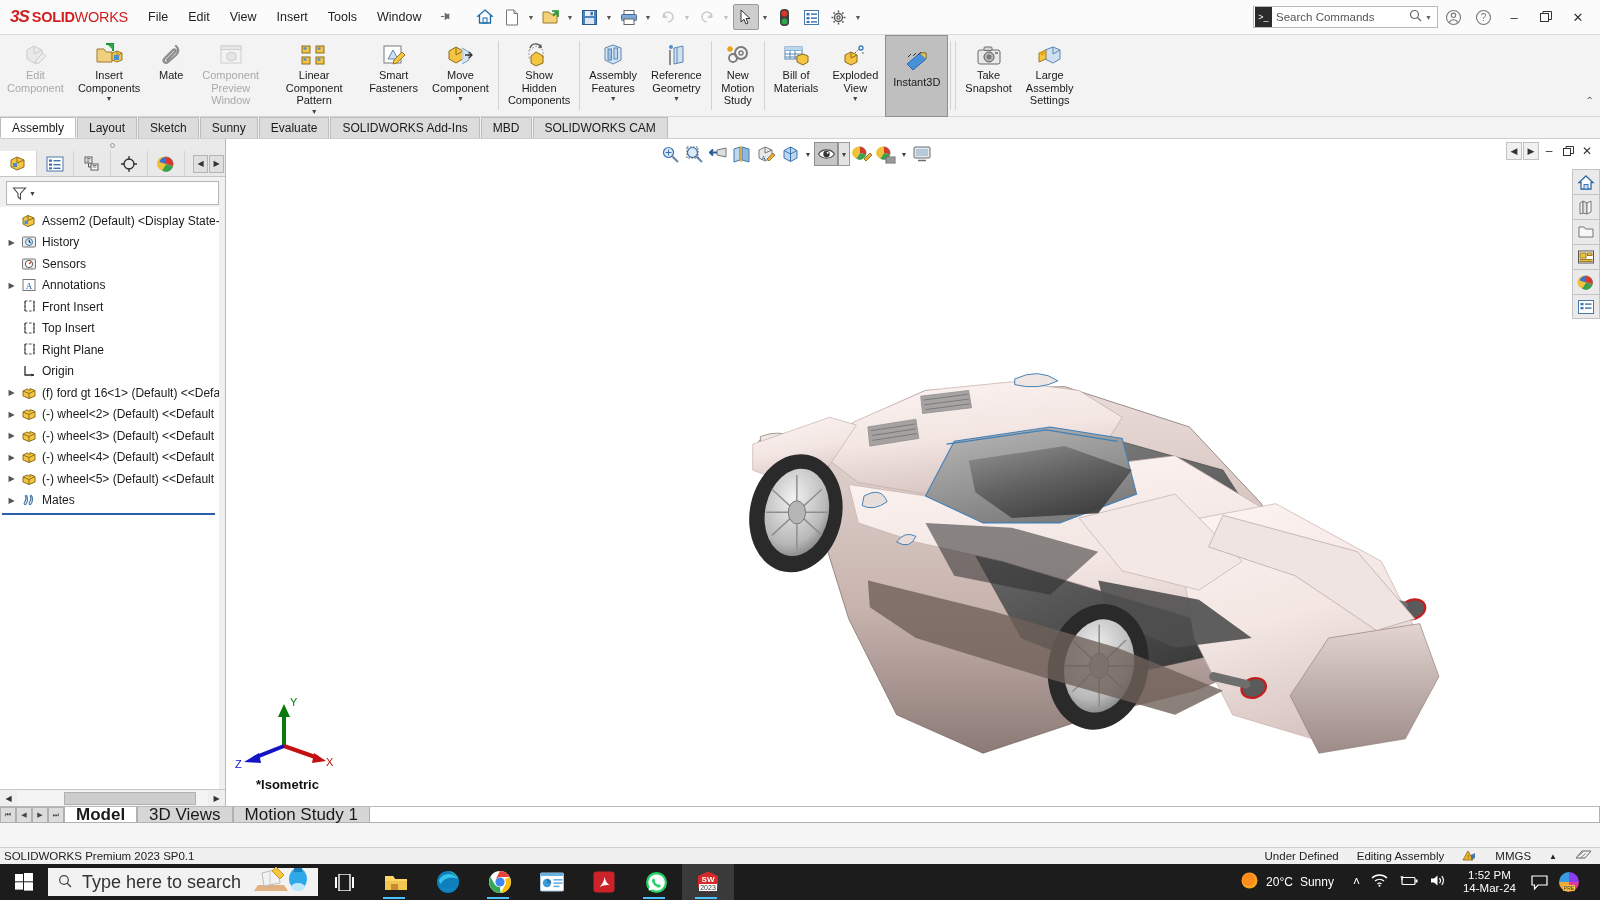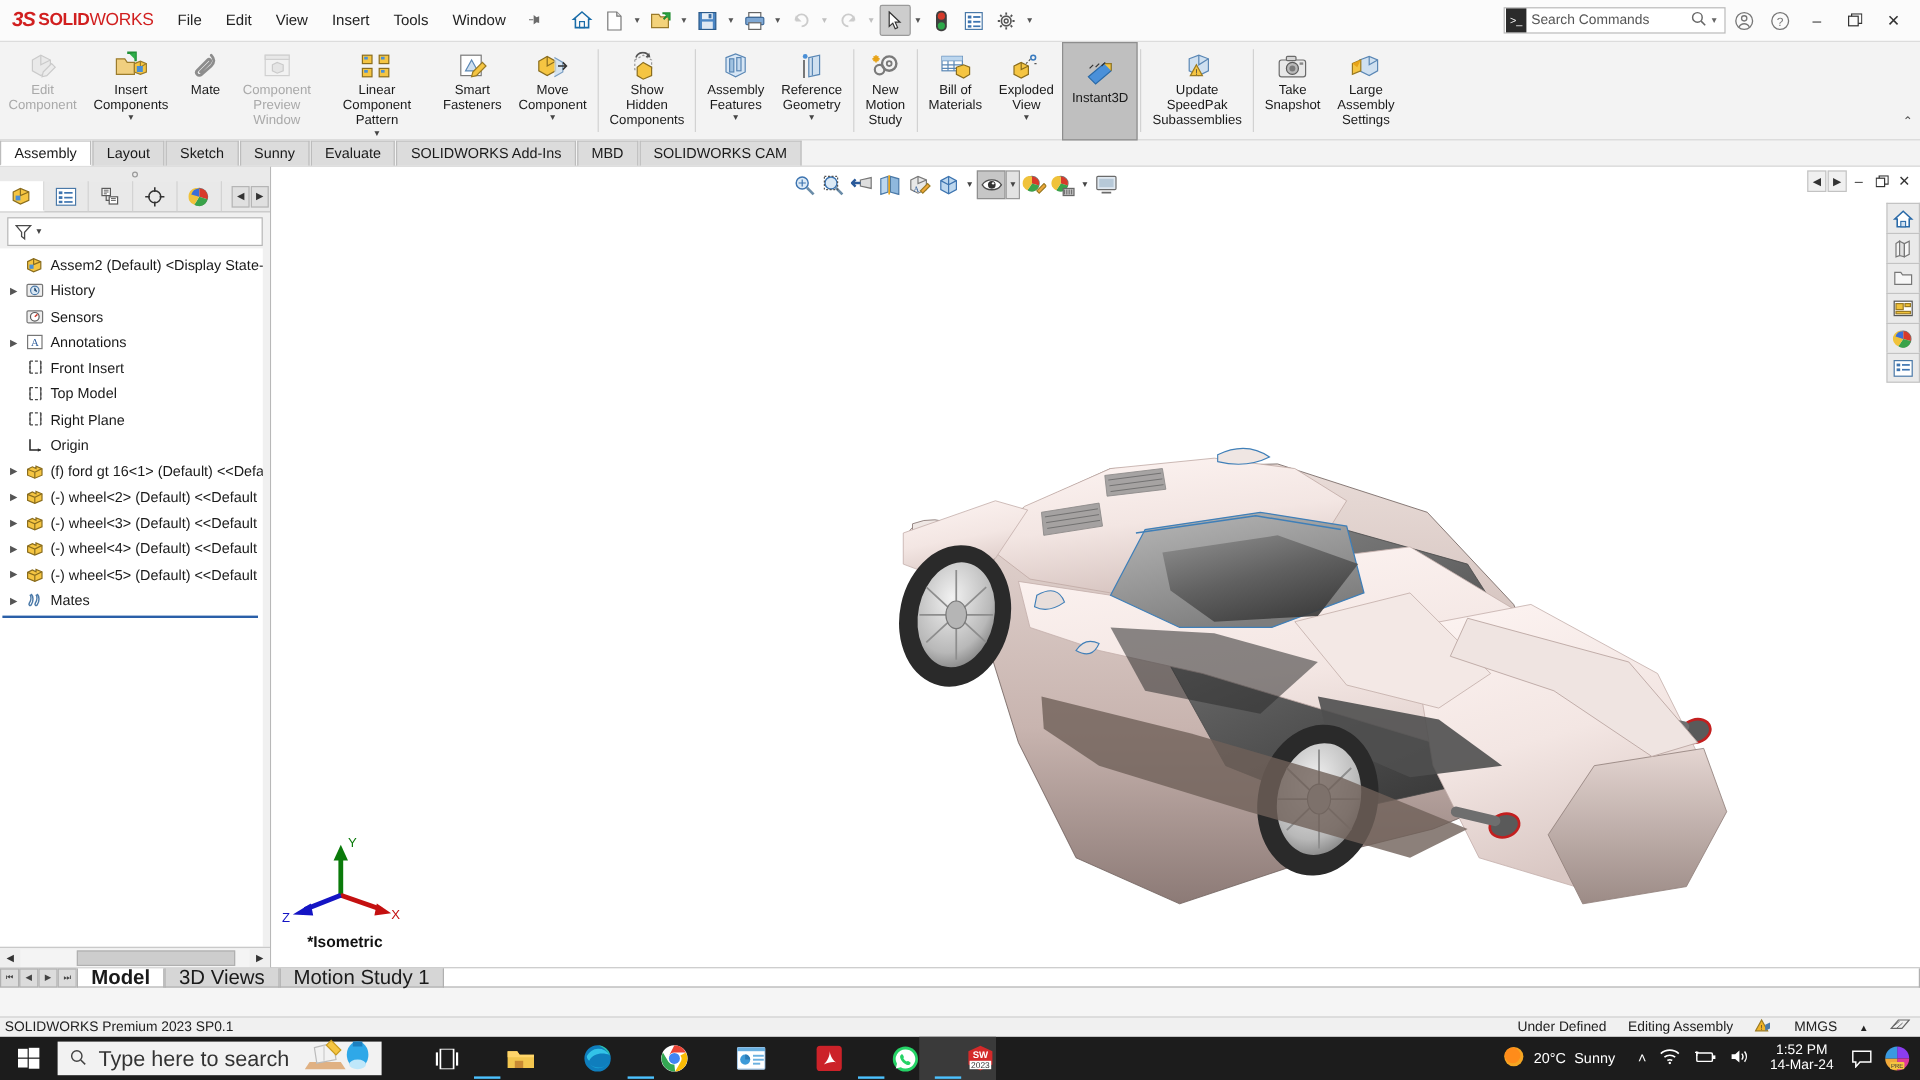--- a/index.html
+++ b/index.html
@@ -108,24 +108,24 @@
   .btab-filler { flex:1; background:#fff; border:1px solid #b0b0b0; border-left:none; border-top:none;}
   .statusbar { height:17px; background:#f0f0f0; display:flex; align-items:center; font-size:11.5px; color:#222; border-top:1px solid #cfcfcf; flex:0 0 17px;margin-top:24px;}
   .sb-left { padding-left:4px; }
   .sb-right { margin-left:auto; display:flex; align-items:center; gap:18px; padding-right:8px;}
 
   
   .taskbar { height:36px; background:#1c1c1c; display:flex; align-items:center; flex:0 0 36px; color:#fff;}
   .tb-start { width:48px; height:36px; display:flex; align-items:center; justify-content:center;}
   .tb-search { width:270px; height:28px; background:#f2f2f2; display:flex; align-items:center; color:#333; font-size:18px; position:relative;}
   .tb-search .mg { width:34px; text-align:center; font-size:13px; color:#444;}
-  .tb-icon { width:64px; height:36px; display:flex; align-items:center; justify-content:flex-end; position:relative;}
+  .tb-icon { width:52px; height:36px; display:flex; align-items:center; justify-content:center; position:relative;}
   .tb-icon.open::after { content:''; position:absolute; bottom:1px; left:13px; width:22px; height:2px; background:#4cc2ff;}
   .tb-icon.sel { background:#3a3a3a; }
-  .tb-right { margin-left:auto; display:flex; align-items:center; padding-right:4px; font-size:12px;}
+  .tb-right { margin-left:auto; display:flex; align-items:center; padding-right:16px; font-size:12px;}
   .tb-weather { display:flex; align-items:center; gap:7px; padding:0 10px;}
   .tb-sys { display:flex; align-items:center; gap:11px; padding:0 9px; font-size:12px;}
   .tb-clock { text-align:center; line-height:13px; font-size:11.5px; padding:0 8px;}
   .tb-action { width:30px; display:flex; align-items:center; justify-content:center; font-size:14px;}
 </style>
 </head>
 <body>
 
 <div class="app">
 
@@ -471,31 +471,20 @@
             <path d="M5 16 L18 5 L24 5 L24 11 L11 22 Z" fill="#4a90d9" stroke="#2a6aa8"></path>
             <path d="M18 5 L24 5 L24 11" fill="#f5c542" stroke="#9a7a22"></path>
             <path d="M6 9 L9 6 M11 8 L14 5 M16 7 L19 4" stroke="#333" stroke-width="1"></path>
           </svg>
       </div>
       <div class="lbl">Instant3D</div>
     </div>
 
     <div class="rb-sep"></div>
 
-    <div class="rb">
-      <div class="ico">
-        <svg width="26" height="24" viewBox="0 0 26 24">
-            <path d="M6 6 L14 3 L22 6 L22 16 L14 20 L6 16 Z" fill="#cfe0f0" stroke="#5a87b5"></path>
-            <path d="M14 3 L14 11 L22 6" fill="none" stroke="#5a87b5"></path>
-            <path d="M7 20 L12 11 L17 20 Z" fill="#f5c542" stroke="#9a7a22"></path>
-            <text x="12" y="19.2" font-size="7" text-anchor="middle" fill="#333" font-family="Liberation Sans">!</text>
-          </svg>
-      </div>
-      <div class="lbl">Update<br>SpeedPak<br>Subassemblies</div>
-    </div>
 
     <div class="rb-sep"></div>
 
     <div class="rb">
       <div class="ico">
         <svg width="26" height="22" viewBox="0 0 26 22">
             <rect x="2" y="5" width="22" height="14" rx="2" fill="#e8e8e8" stroke="#6a6a6a"></rect>
             <rect x="8" y="2" width="8" height="3.5" rx="1" fill="#d5d5d5" stroke="#6a6a6a"></rect>
             <circle cx="13" cy="12" r="5" fill="#b9b9b9" stroke="#5a5a5a"></circle>
             <circle cx="13" cy="12" r="2.5" fill="#7a7a7a"></circle>
@@ -657,21 +646,21 @@
 
         <div class="trow">
           <div class="texp"></div>
           <div class="ticon">
             <svg width="16" height="15" viewBox="0 0 16 15">
                 <path d="M4 2 L13 2 M4 2 L4 12 M4 12 L13 12 M13 2 L13 12" stroke="#4a4a4a" stroke-dasharray="2.5 1.6" fill="none"></path>
                 <path d="M4 2 L4 12" stroke="#4a4a4a"></path>
                 <path d="M13 2 L13 12" stroke="#4a4a4a"></path>
               </svg>
           </div>
-          <div class="tlabel">Top Model</div>
+          <div class="tlabel">Top Insert</div>
         </div>
 
         <div class="trow">
           <div class="texp"></div>
           <div class="ticon">
             <svg width="16" height="15" viewBox="0 0 16 15">
                 <path d="M4 2 L13 2 M4 2 L4 12 M4 12 L13 12 M13 2 L13 12" stroke="#4a4a4a" stroke-dasharray="2.5 1.6" fill="none"></path>
                 <path d="M4 2 L4 12" stroke="#4a4a4a"></path>
                 <path d="M13 2 L13 12" stroke="#4a4a4a"></path>
               </svg>

